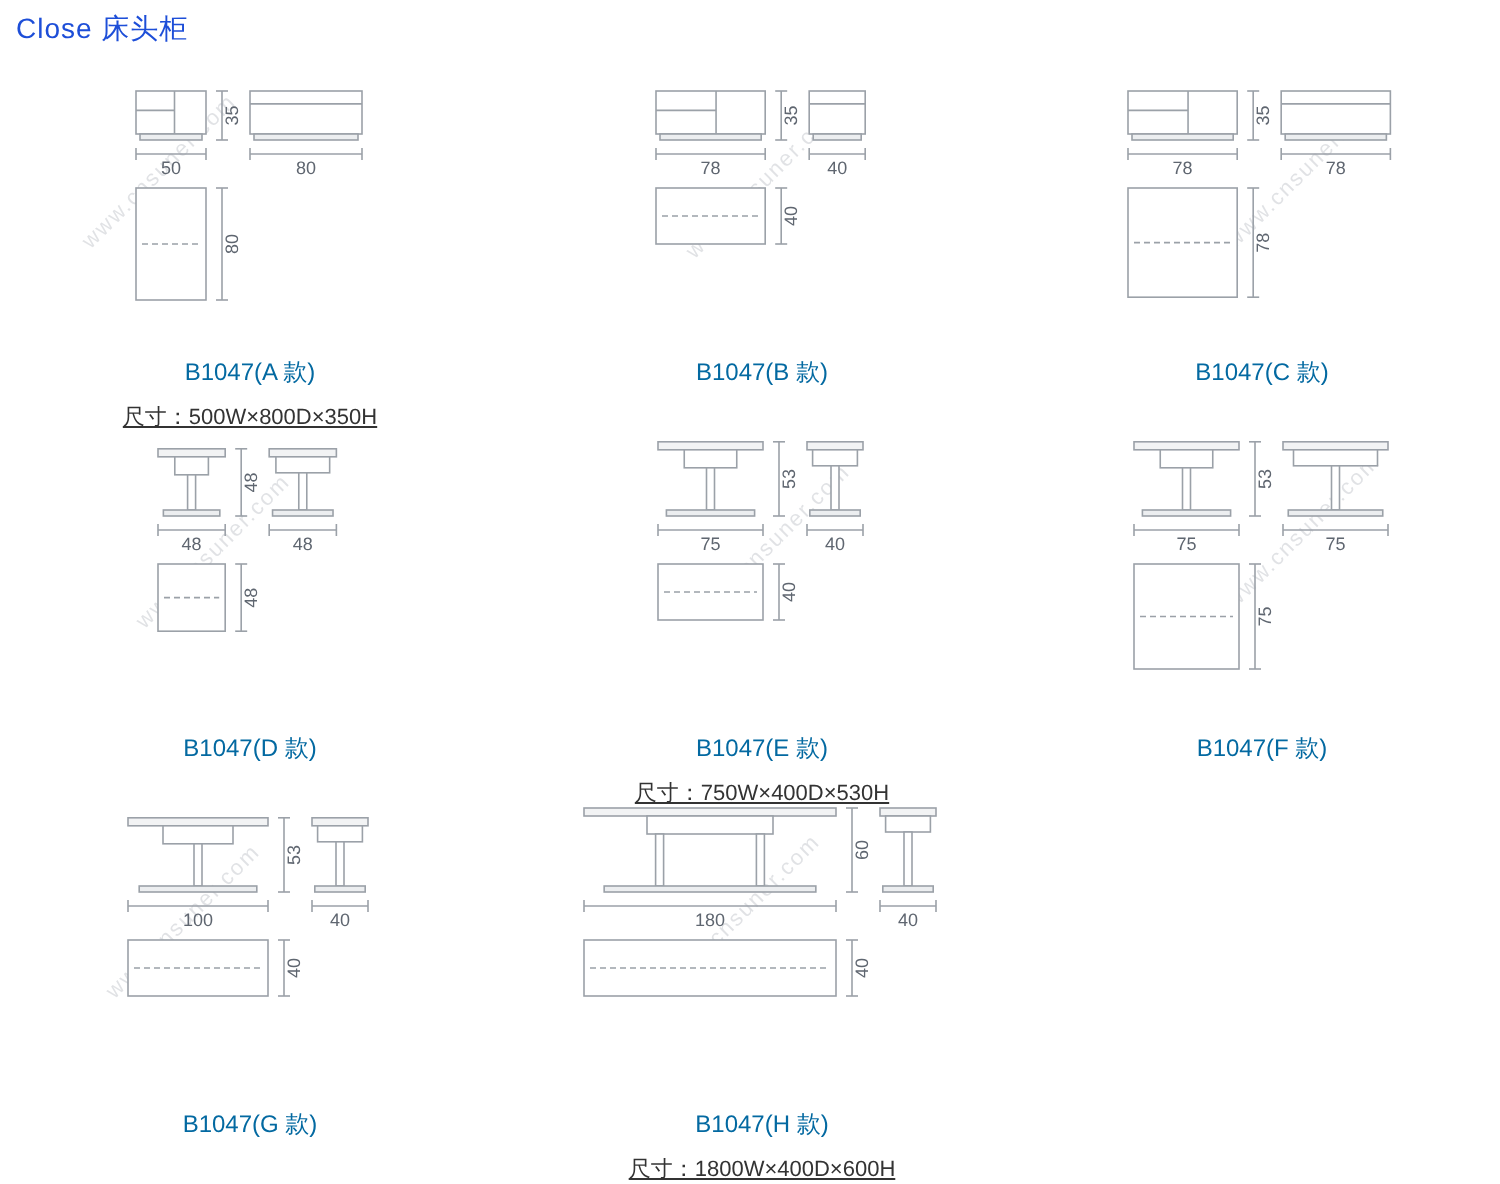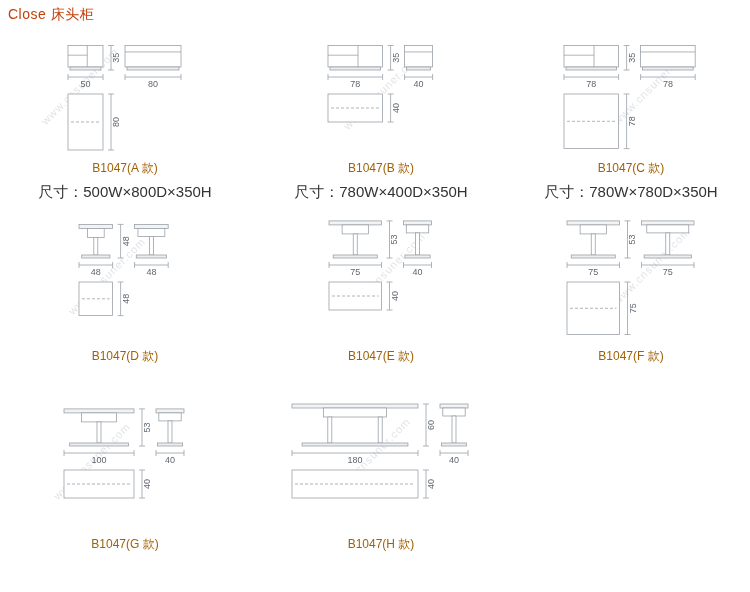--- a/index.html
+++ b/index.html
@@ -1,38 +1,38 @@
 <!DOCTYPE html>
 <html><head>
 <meta charset="utf-8">
 <style>
   html,body{margin:0;padding:0;background:#ffffff;}
   body{
     width:750px;height:592px;position:relative;overflow:hidden;
     font-family:"Liberation Sans", sans-serif;color:#333;
   }
   .page-title{
-    position:absolute;top:6px;left:8px;font-size:14px;color:#c2410c;letter-spacing:.5px;
+    position:absolute;top:6px;left:8px;font-size:14px;color:#1d4ed8;letter-spacing:.5px;
   }
   .watermark-layer{position:absolute;inset:0;pointer-events:none;z-index:0;}
   .watermark-layer span{
     position:absolute;color:#c9ccd1;opacity:.55;font-size:11px;letter-spacing:1px;
     transform:rotate(-45deg);white-space:nowrap;
   }
   .wm1{left:28px;top:80px;}  .wm2{left:330px;top:85px;}  .wm3{left:600px;top:80px;}
   .wm4{left:55px;top:270px;} .wm5{left:335px;top:265px;} .wm6{left:600px;top:260px;}
   .wm7{left:40px;top:455px;} .wm8{left:320px;top:450px;}
   .grid{
     position:absolute;top:24px;left:0;width:750px;z-index:1;
     display:grid;grid-template-columns:250px 262px 238px;row-gap:6px;
   }
   .cell{height:182px;display:flex;flex-direction:column;align-items:center;}
   .drawing{height:136px;display:flex;align-items:center;justify-content:center;width:100%;}
-  .model-label{font-size:12px;color:#a16207;margin-top:0;}
-  .size-label{font-size:15px;color:#333;margin-top:6px;}
+  .model-label{font-size:12px;color:#0369a1;margin-top:18px;}
+  .size-label{font-size:11px;color:#333;margin-top:6px;text-decoration:underline;}
   svg{display:block;}
 </style>
 </head>
 <body>
 
 <div class="page-title">Close 床头柜</div>
 
 <div class="watermark-layer">
   <span class="wm1">www.cnsuner.com</span>
   <span class="wm2">www.cnsuner.com</span>
@@ -103,21 +103,20 @@
           <text x="104.6" y="63" font-size="9" font-family="Liberation Sans, sans-serif" fill="#5f6670" text-anchor="middle">40</text>
           <rect x="14" y="70" width="54.599999999999994" height="28" fill="#ffffff" stroke="#9ba1a8" stroke-width="0.8"></rect>
           <line x1="17" y1="84" x2="65.6" y2="84" stroke="#9ba1a8" stroke-width="0.8" stroke-dasharray="3,2"></line>
           <line x1="76.6" y1="70" x2="76.6" y2="98" stroke="#9ba1a8" stroke-width="0.8"></line>
           <line x1="73.6" y1="70" x2="79.6" y2="70" stroke="#9ba1a8" stroke-width="0.8"></line>
           <line x1="73.6" y1="98" x2="79.6" y2="98" stroke="#9ba1a8" stroke-width="0.8"></line>
           <text x="84.6" y="84" font-size="9" font-family="Liberation Sans, sans-serif" fill="#5f6670" text-anchor="middle" transform="rotate(-90 84.6 84)">40</text>
         </svg>
       </div>
     <div class="model-label">B1047(B 款)</div>
-    <div class="size-label">尺寸：780W×400D×350H</div>
   </div>
 
   <div class="cell">
     <div class="drawing">
         <svg width="161.2" height="136" viewBox="0 0 161.2 136">
           <rect x="14" y="21.5" width="54.599999999999994" height="21.5" fill="#ffffff" stroke="#9ba1a8" stroke-width="0.8"></rect>
           <rect x="16" y="43" width="50.599999999999994" height="3" fill="#eceef0" stroke="#9ba1a8" stroke-width="0.8"></rect>
           <line x1="44.03" y1="21.5" x2="44.03" y2="43" stroke="#9ba1a8" stroke-width="0.8"></line>
           <line x1="14" y1="31.175" x2="44.03" y2="31.175" stroke="#9ba1a8" stroke-width="0.8"></line>
           <rect x="90.6" y="21.5" width="54.599999999999994" height="21.5" fill="#ffffff" stroke="#9ba1a8" stroke-width="0.8"></rect>
@@ -137,21 +136,20 @@
           <text x="117.89999999999999" y="63" font-size="9" font-family="Liberation Sans, sans-serif" fill="#5f6670" text-anchor="middle">78</text>
           <rect x="14" y="70" width="54.599999999999994" height="54.599999999999994" fill="#ffffff" stroke="#9ba1a8" stroke-width="0.8"></rect>
           <line x1="17" y1="97.3" x2="65.6" y2="97.3" stroke="#9ba1a8" stroke-width="0.8" stroke-dasharray="3,2"></line>
           <line x1="76.6" y1="70" x2="76.6" y2="124.6" stroke="#9ba1a8" stroke-width="0.8"></line>
           <line x1="73.6" y1="70" x2="79.6" y2="70" stroke="#9ba1a8" stroke-width="0.8"></line>
           <line x1="73.6" y1="124.6" x2="79.6" y2="124.6" stroke="#9ba1a8" stroke-width="0.8"></line>
           <text x="84.6" y="97.3" font-size="9" font-family="Liberation Sans, sans-serif" fill="#5f6670" text-anchor="middle" transform="rotate(-90 84.6 97.3)">78</text>
         </svg>
       </div>
     <div class="model-label">B1047(C 款)</div>
-    <div class="size-label">尺寸：780W×780D×350H</div>
   </div>
 
   <div class="cell">
     <div class="drawing">
         <svg width="119.19999999999999" height="136" viewBox="0 0 119.19999999999999 136">
           <rect x="14" y="12.400000000000006" width="33.599999999999994" height="4" fill="#f2f3f4" stroke="#9ba1a8" stroke-width="0.8"></rect>
           <rect x="22.4" y="16.400000000000006" width="16.799999999999997" height="9" fill="#ffffff" stroke="#9ba1a8" stroke-width="0.8"></rect>
           <rect x="28.799999999999997" y="25.400000000000006" width="4" height="17.599999999999994" fill="#ffffff" stroke="#9ba1a8" stroke-width="0.8"></rect>
           <rect x="16.688" y="43" width="28.223999999999993" height="3" fill="#eceef0" stroke="#9ba1a8" stroke-width="0.8"></rect>
           <rect x="69.6" y="12.400000000000006" width="33.599999999999994" height="4" fill="#f2f3f4" stroke="#9ba1a8" stroke-width="0.8"></rect>
@@ -206,20 +204,21 @@
           <text x="102.5" y="63" font-size="9" font-family="Liberation Sans, sans-serif" fill="#5f6670" text-anchor="middle">40</text>
           <rect x="14" y="70" width="52.5" height="28" fill="#ffffff" stroke="#9ba1a8" stroke-width="0.8"></rect>
           <line x1="17" y1="84" x2="63.5" y2="84" stroke="#9ba1a8" stroke-width="0.8" stroke-dasharray="3,2"></line>
           <line x1="74.5" y1="70" x2="74.5" y2="98" stroke="#9ba1a8" stroke-width="0.8"></line>
           <line x1="71.5" y1="70" x2="77.5" y2="70" stroke="#9ba1a8" stroke-width="0.8"></line>
           <line x1="71.5" y1="98" x2="77.5" y2="98" stroke="#9ba1a8" stroke-width="0.8"></line>
           <text x="82.5" y="84" font-size="9" font-family="Liberation Sans, sans-serif" fill="#5f6670" text-anchor="middle" transform="rotate(-90 82.5 84)">40</text>
         </svg>
       </div>
     <div class="model-label">B1047(E 款)</div>
+    <div class="size-label">尺寸：750W×400D×530H</div>
   </div>
 
   <div class="cell">
     <div class="drawing">
         <svg width="157" height="136" viewBox="0 0 157 136">
           <rect x="14" y="8.900000000000006" width="52.5" height="4" fill="#f2f3f4" stroke="#9ba1a8" stroke-width="0.8"></rect>
           <rect x="27.125" y="12.900000000000006" width="26.25" height="9" fill="#ffffff" stroke="#9ba1a8" stroke-width="0.8"></rect>
           <rect x="38.25" y="21.900000000000006" width="4" height="21.099999999999994" fill="#ffffff" stroke="#9ba1a8" stroke-width="0.8"></rect>
           <rect x="18.2" y="43" width="44.1" height="3" fill="#eceef0" stroke="#9ba1a8" stroke-width="0.8"></rect>
           <rect x="88.5" y="8.900000000000006" width="52.5" height="4" fill="#f2f3f4" stroke="#9ba1a8" stroke-width="0.8"></rect>
@@ -309,14 +308,15 @@
           <text x="176" y="63" font-size="9" font-family="Liberation Sans, sans-serif" fill="#5f6670" text-anchor="middle">40</text>
           <rect x="14" y="70" width="125.99999999999999" height="28" fill="#ffffff" stroke="#9ba1a8" stroke-width="0.8"></rect>
           <line x1="17" y1="84" x2="137" y2="84" stroke="#9ba1a8" stroke-width="0.8" stroke-dasharray="3,2"></line>
           <line x1="148" y1="70" x2="148" y2="98" stroke="#9ba1a8" stroke-width="0.8"></line>
           <line x1="145" y1="70" x2="151" y2="70" stroke="#9ba1a8" stroke-width="0.8"></line>
           <line x1="145" y1="98" x2="151" y2="98" stroke="#9ba1a8" stroke-width="0.8"></line>
           <text x="156" y="84" font-size="9" font-family="Liberation Sans, sans-serif" fill="#5f6670" text-anchor="middle" transform="rotate(-90 156 84)">40</text>
         </svg>
       </div>
     <div class="model-label">B1047(H 款)</div>
+    <div class="size-label">尺寸：1800W×400D×600H</div>
   </div>
 </div>
 
 </body></html>

